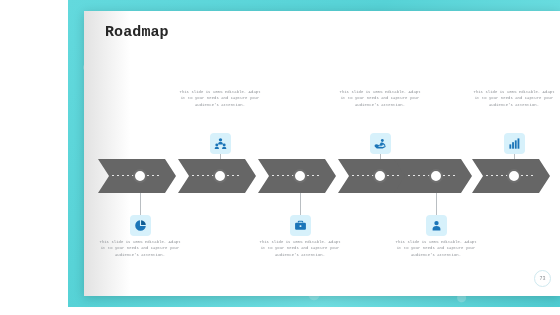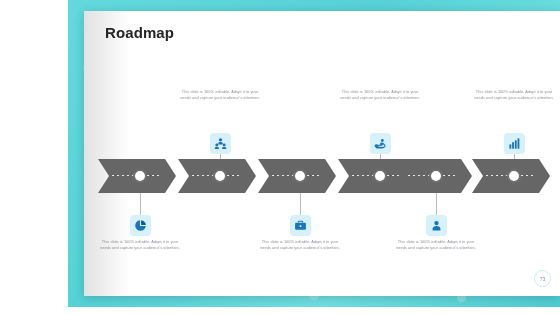--- a/index.html
+++ b/index.html
@@ -51,20 +51,21 @@
     opacity: .9;
   }
 
   
   #canvas {
     position: absolute;
     left: 84px; top: 11px;
     width: 476px; height: 285px;
     background: #ffffff;
     box-shadow: 0 2px 10px rgba(0,0,0,.18);
+    font-family: Liberation Mono, monospace;
   }
   
   #canvas::before {
     content: "";
     position: absolute;
     left: 0; top: 0; width: 46px; height: 100%;
     background: linear-gradient(90deg, #e2e2e2 0%, #f2f2f2 55%, #ffffff 100%);
   }
 
   #page-title {

